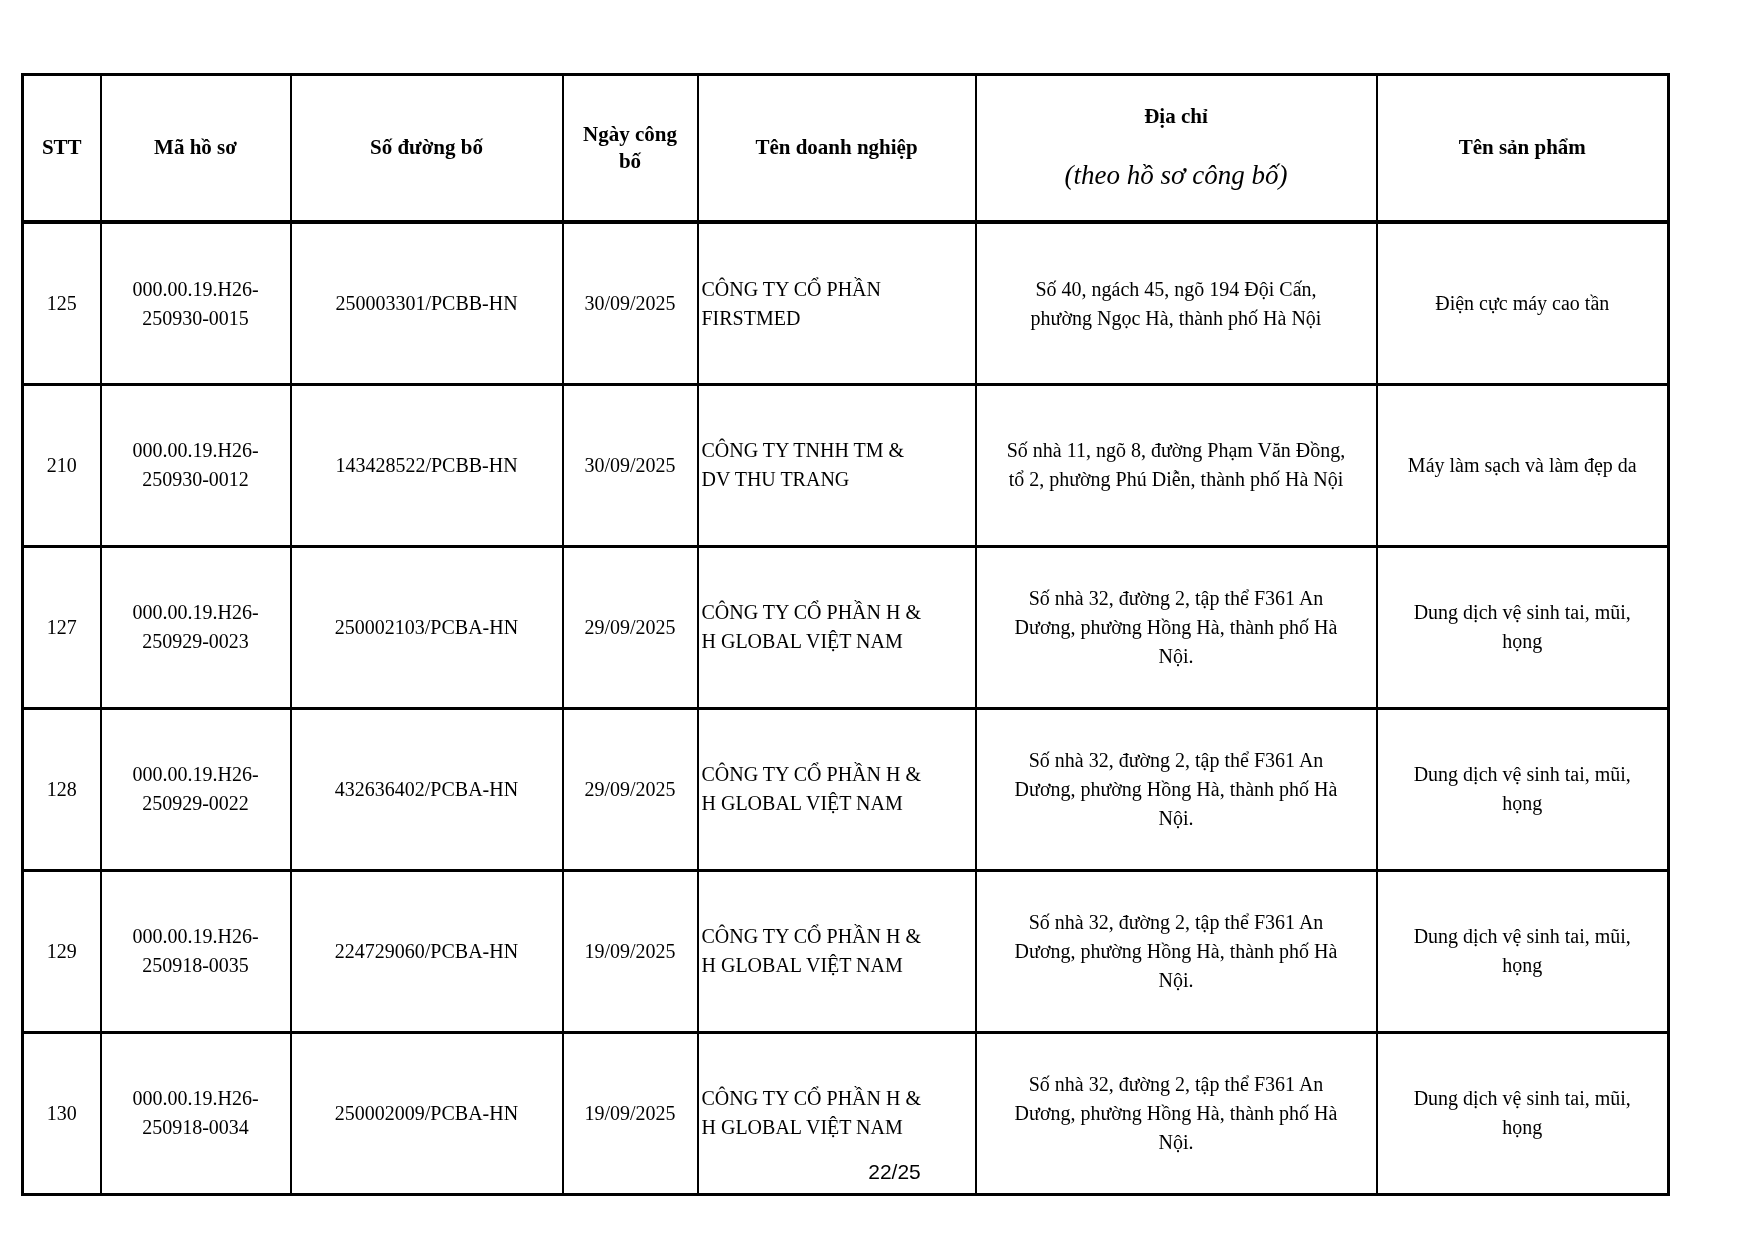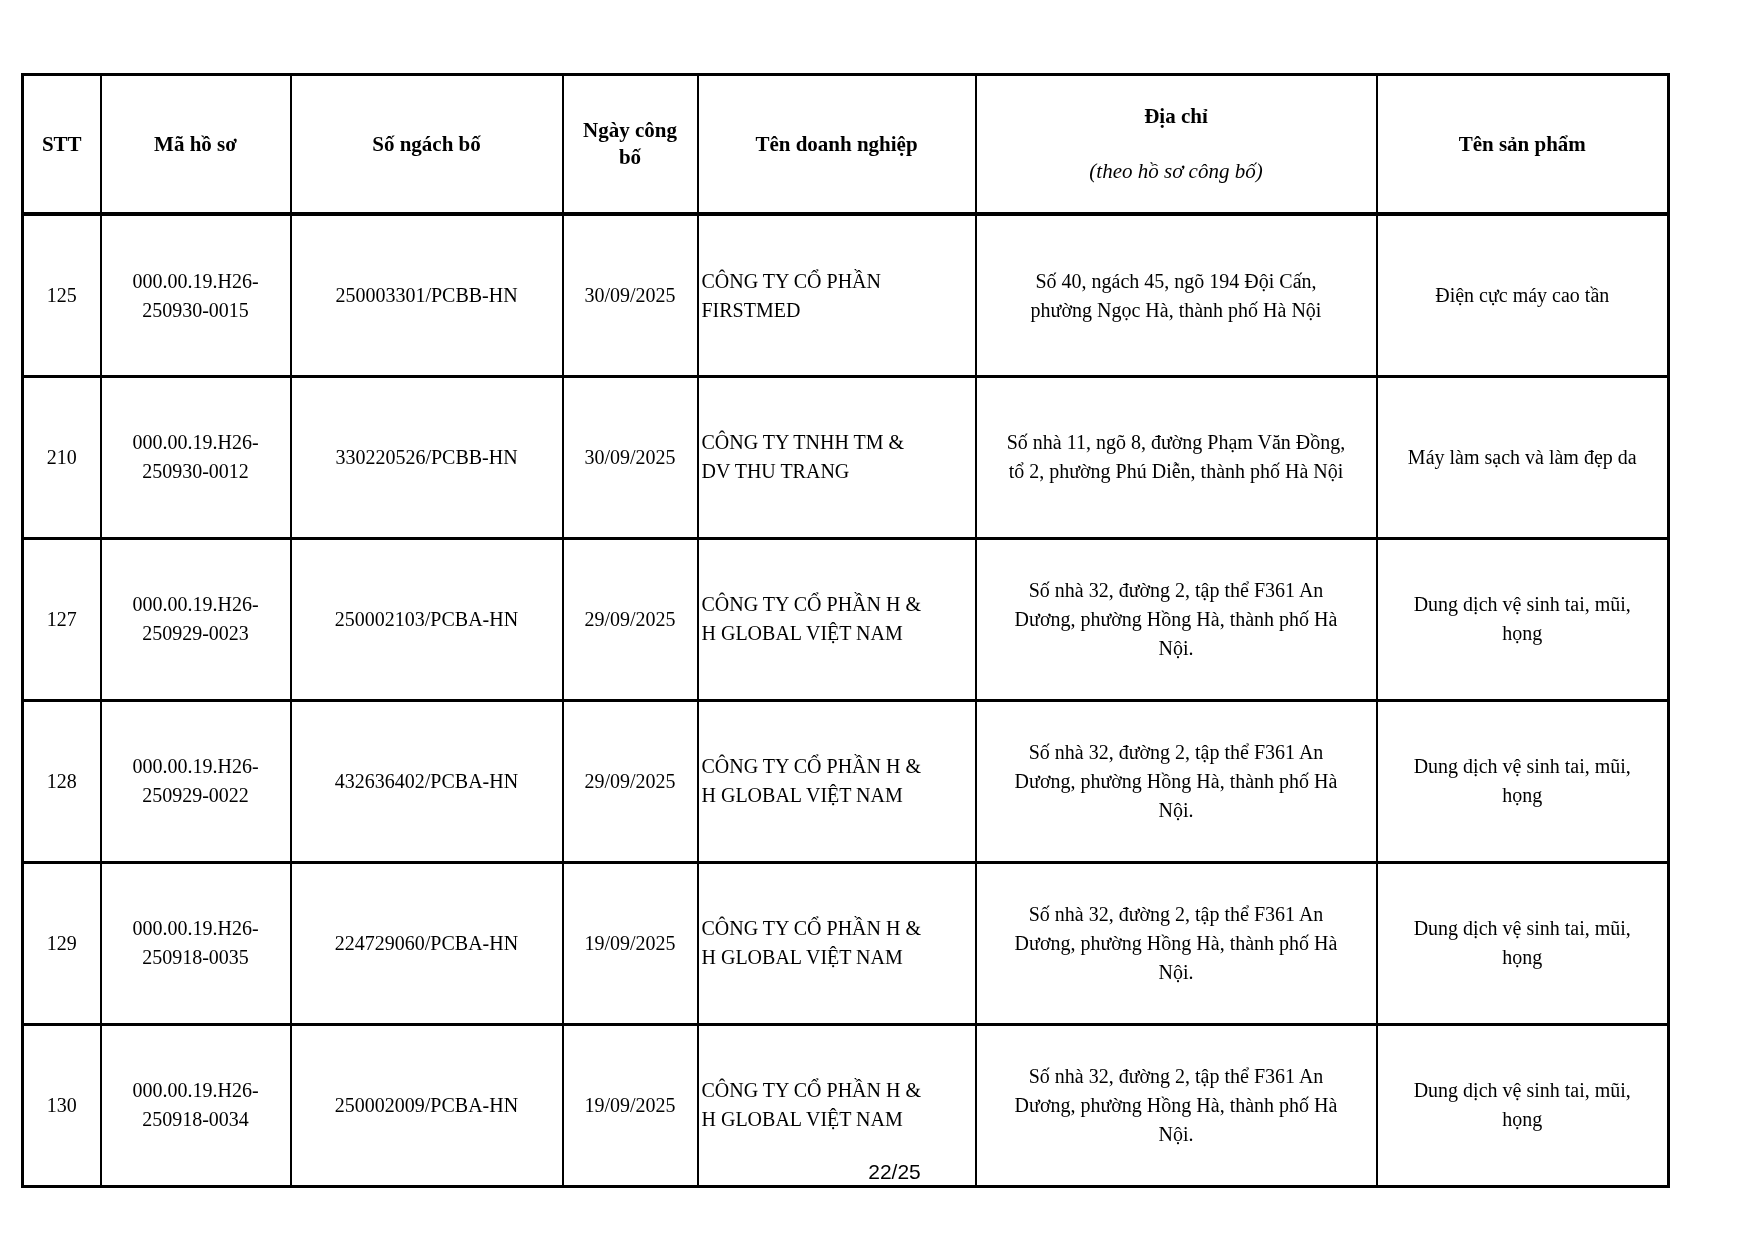--- a/index.html
+++ b/index.html
@@ -37,21 +37,21 @@
   tbody tr { height: 162px; }
   th {
     font-size: 21px;
     font-weight: bold;
     text-align: center;
     line-height: 1.3;
   }
   th .hdr-sub {
     font-weight: normal;
     font-style: italic;
-    font-size: 21px;
+    font-size: 27px;
   }
   td {
     font-size: 20px;
     line-height: 1.45;
   }
   .c-stt, .c-ma, .c-so, .c-ngay { text-align: center; }
   .c-ten { text-align: left; padding: 0 2px 0 3px; }
   .c-dia { text-align: center; padding: 0 4px 0 4px; }
   .c-sp  { text-align: center; padding: 0 10px; }
   .page-footer {
@@ -74,21 +74,21 @@
     <col style="width:272px">
     <col style="width:135px">
     <col style="width:278px">
     <col style="width:401px">
     <col style="width:292px">
   </colgroup>
   <thead>
     <tr>
       <th>STT</th>
       <th>Mã hồ sơ</th>
-      <th>Số ngách bố</th>
+      <th>Số đường bố</th>
       <th>Ngày công
 bố</th>
       <th>Tên doanh nghiệp</th>
       <th>
         <div>Địa chỉ</div>
         <div class="hdr-sub">(theo hồ sơ công bố)</div>
       </th>
       <th>Tên sản phẩm</th>
     </tr>
   </thead>
@@ -102,21 +102,21 @@
       <td class="c-ten">CÔNG TY CỔ PHẦN
 FIRSTMED</td>
       <td class="c-dia">Số 40, ngách 45, ngõ 194 Đội Cấn,
 phường Ngọc Hà, thành phố Hà Nội</td>
       <td class="c-sp">Điện cực máy cao tần</td>
     </tr>
     <tr>
       <td class="c-stt">210</td>
       <td class="c-ma">000.00.19.H26-
 250930-0012</td>
-      <td class="c-so">330220526/PCBB-HN</td>
+      <td class="c-so">143428522/PCBB-HN</td>
       <td class="c-ngay">30/09/2025</td>
       <td class="c-ten">CÔNG TY TNHH TM &amp;
 DV THU TRANG</td>
       <td class="c-dia">Số nhà 11, ngõ 8, đường Phạm Văn Đồng,
 tổ 2, phường Phú Diễn, thành phố Hà Nội</td>
       <td class="c-sp">Máy làm sạch và làm đẹp da</td>
     </tr>
     <tr>
       <td class="c-stt">127</td>
       <td class="c-ma">000.00.19.H26-

